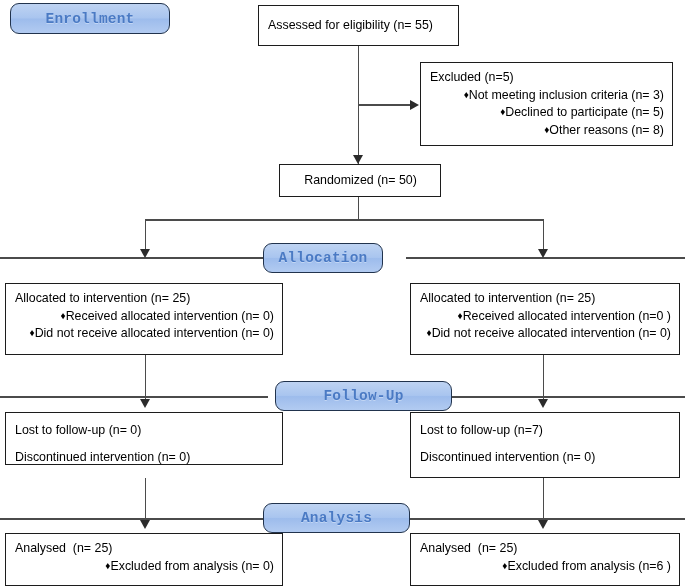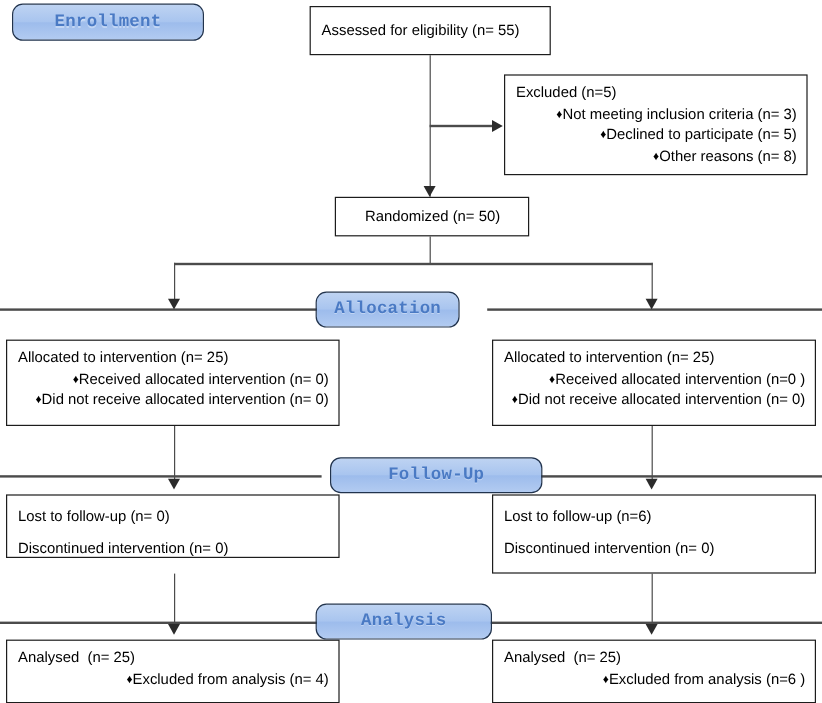--- a/index.html
+++ b/index.html
@@ -99,38 +99,38 @@
 
   <div class="pill" style="left:251px;top:381px;width:177px;height:30px;margin-left:24px;">Follow-Up</div>
 
   <div class="box" style="left:5px;top:412px;width:278px;height:53px;padding-top:9px;">
     <span class="ln">Lost to follow-up (n= 0)</span>
     <span class="gap"></span>
     <span class="ln">Discontinued intervention (n= 0)</span>
   </div>
 
   <div class="box" style="left:410px;top:412px;width:270px;height:66px;padding-top:9px;">
-    <span class="ln">Lost to follow-up (n=6)</span>
+    <span class="ln">Lost to follow-up (n=7)</span>
     <span class="gap"></span>
     <span class="ln">Discontinued intervention (n= 0)</span>
   </div>
 
   <div class="vl" style="left:144.6px;top:478px;height:44px;"></div>
   <div class="arrow-d" style="left:140px;top:520px;"></div>
   <div class="vl" style="left:542.6px;top:478px;height:44px;"></div>
   <div class="arrow-d" style="left:538px;top:520px;"></div>
 
   <div class="hl" style="left:0px;top:518px;width:268px;"></div>
   <div class="hl" style="left:406px;top:518px;width:279px;"></div>
 
   <div class="pill" style="left:263px;top:503px;width:147px;height:30px;">Analysis</div>
 
   <div class="box" style="left:5px;top:533px;width:278px;height:53px;">
     <span class="title">Analysed  (n= 25)</span>
-    <span class="bullet"><span class="bl">♦</span><span>Excluded from analysis (n= 4)</span></span>
+    <span class="bullet"><span class="bl">♦</span><span>Excluded from analysis (n= 0)</span></span>
   </div>
 
   <div class="box" style="left:410px;top:533px;width:270px;height:53px;">
     <span class="title">Analysed  (n= 25)</span>
     <span class="bullet"><span class="bl">♦</span><span>Excluded from analysis (n=6 )</span></span>
   </div>
 
 </div>
 
 </body></html>

